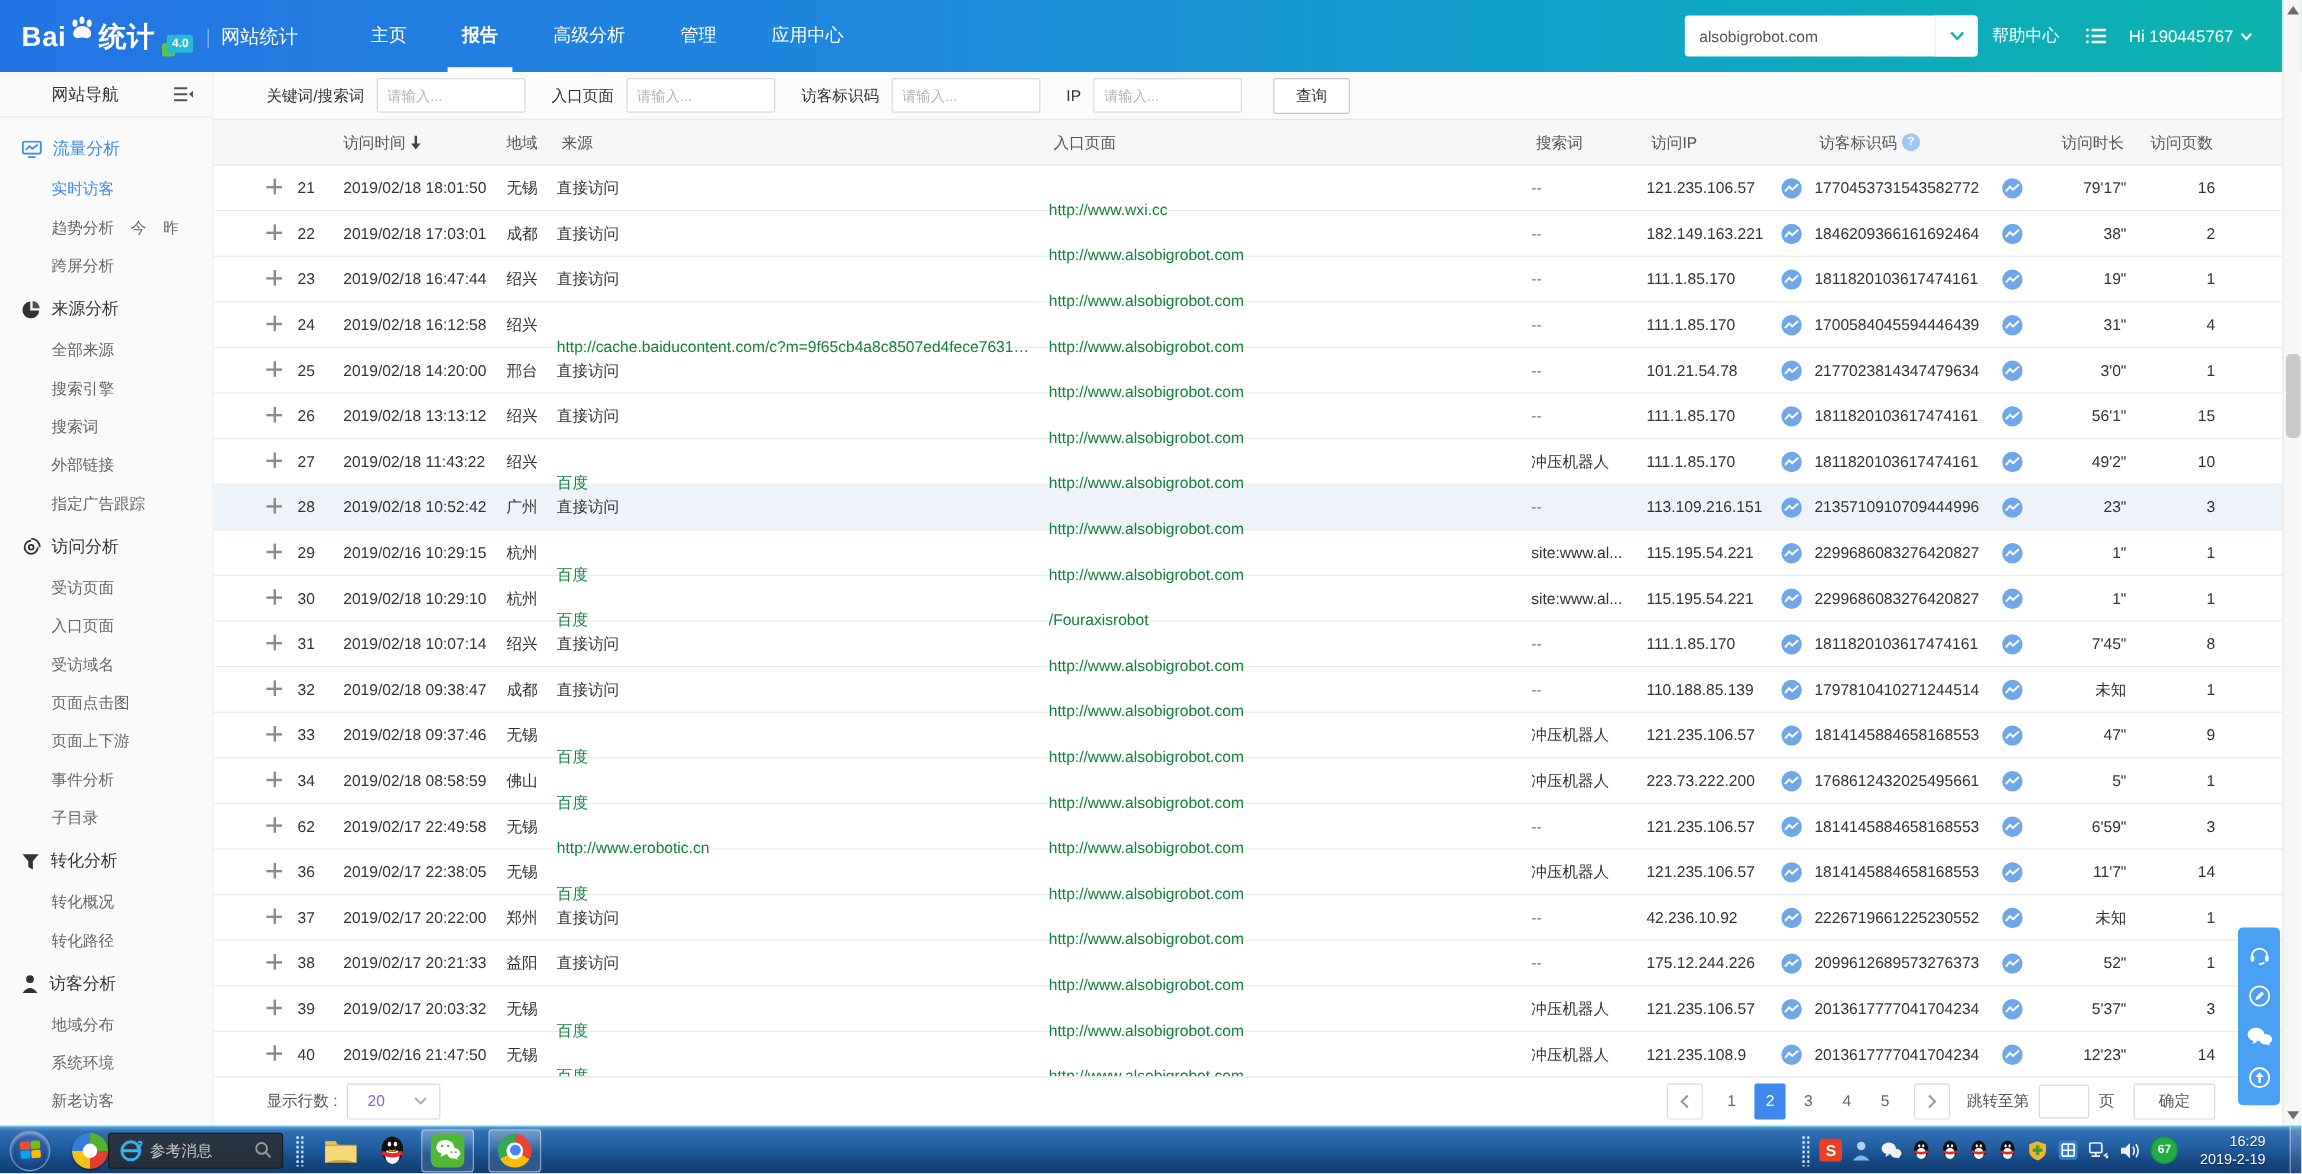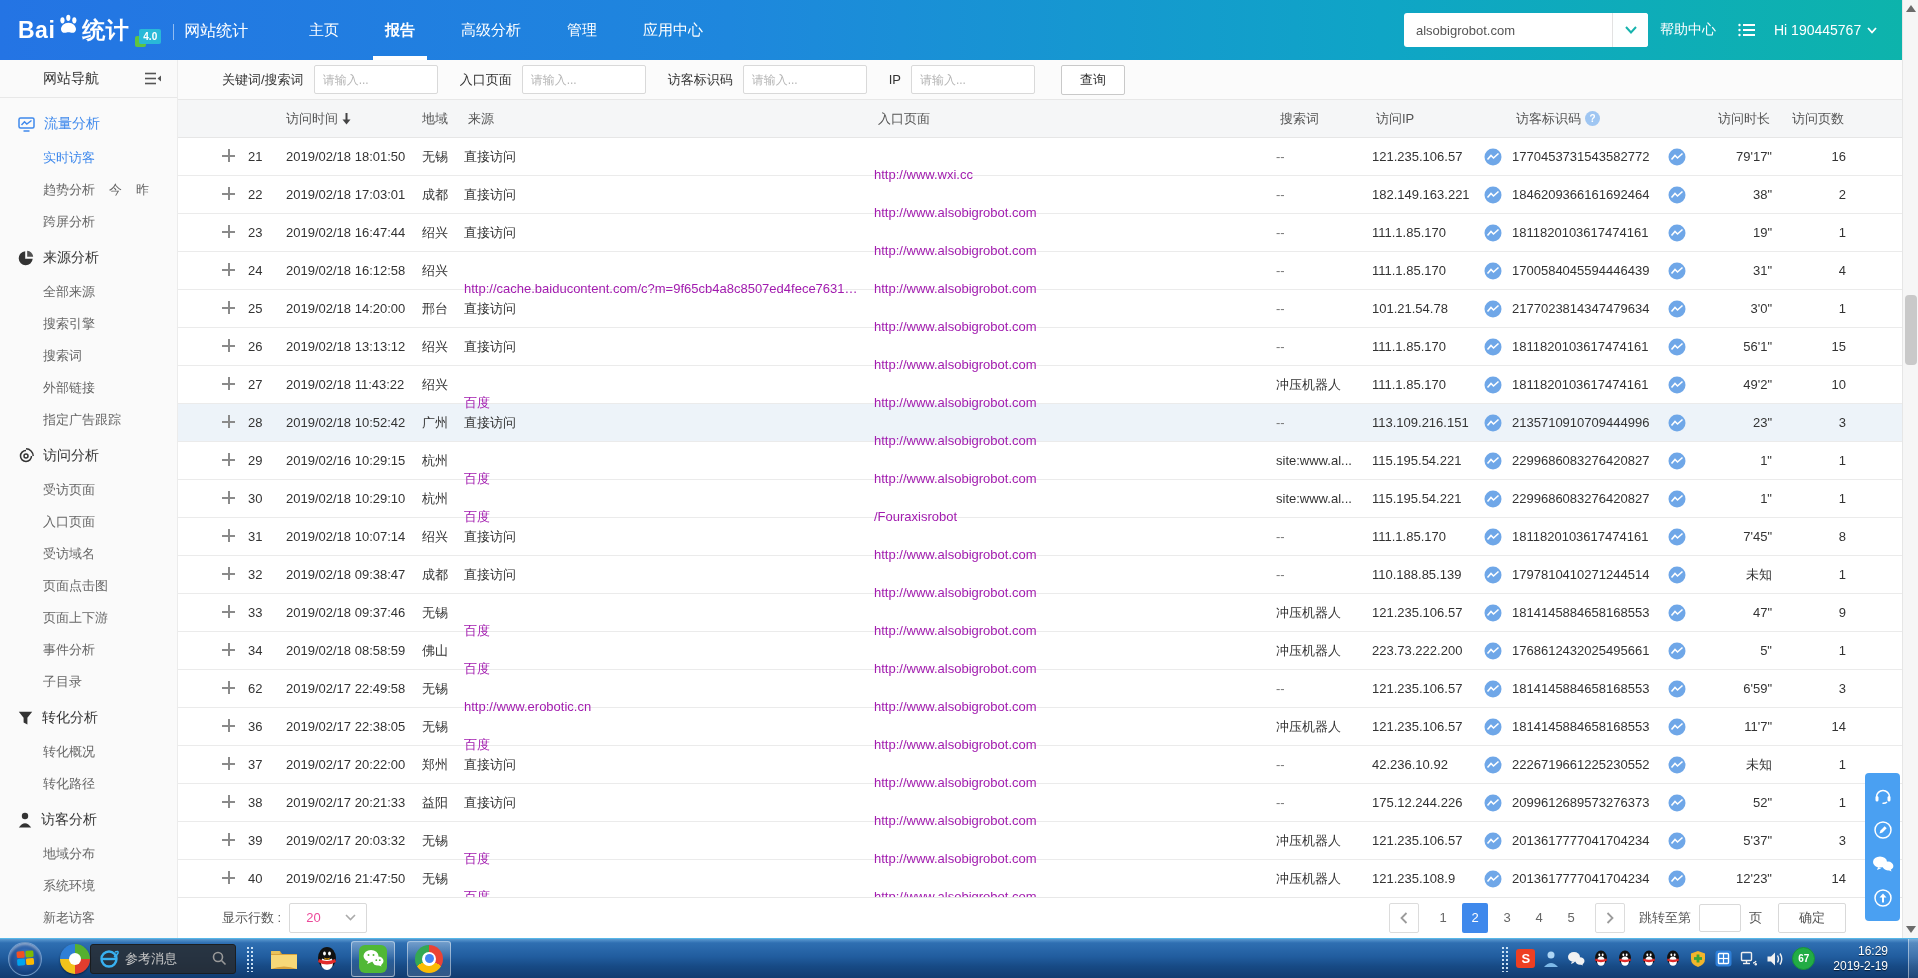--- a/index.html
+++ b/index.html
@@ -73,34 +73,34 @@
   .helpdot { width:15px; height:15px; border-radius:50%; background:#9fc6f2; color:#fff; font-size:10px;
     font-weight:bold; display:inline-flex; align-items:center; justify-content:center; cursor:pointer; }
 
   .tbody .trow { display:grid; grid-template-columns:28px 38px 136px 46px 410px 402px 96px 102px 38px 146px 38px 76px 74px;
     padding-left:38px; height:38px; align-items:center; border-bottom:1px solid #ebebeb;
     font-size:13px; color:#333; }
   .trow.hl { background:#edf3f9; }
   .c { white-space:nowrap; }
   .c.pad { padding-left:4px; }
   .ell { overflow:hidden; text-overflow:ellipsis; padding-right:14px; }
-  .lnk { color:#a21caf; cursor:pointer;margin-top:36px; }
+  .lnk { color:#15803d; cursor:pointer;margin-top:36px; }
   .dim { color:#777; }
   .cr { text-align:right; }
   .plus { position:relative; width:13px; height:13px; display:inline-block; cursor:pointer; margin-left:6px; }
   .plus::before { content:""; position:absolute; left:0; top:6px; width:13px; height:2px; background:#8a8a8a; }
   .plus::after { content:""; position:absolute; left:6px; top:0; width:2px; height:13px; background:#8a8a8a; }
   .icz { display:flex; justify-content:center; cursor:pointer; }
 
   .footbar { height:40px; display:flex; align-items:center; padding-left:44px; padding-right:56px;
     border-top:1px solid #e8e8e8; margin-top:-1px; background:#fff; position:relative; }
   .rows-label { font-size:13px; color:#555; }
   .rows-select { margin-left:8px; width:78px; height:30px; border:1px solid #d9d9d9; border-radius:2px;
     display:flex; align-items:center; cursor:pointer; background:#fff; }
-  .rows-select .v { flex:1; padding-left:16px; font-size:13px; color:#ec4899; }
+  .rows-select .v { flex:1; padding-left:16px; font-size:13px; color:#8b5cf6; }
   .rows-select .ar { padding-right:10px; display:flex; }
   .pager { margin-left:auto; display:flex; align-items:center; }
   .pg-nav { width:30px; height:30px; border:1px solid #dcdcdc; border-radius:2px; display:flex;
     align-items:center; justify-content:center; cursor:pointer; background:#fff; }
   .pg-num { min-width:26px; height:30px; line-height:30px; text-align:center; font-size:13px;
     color:#666; cursor:pointer; margin:0 3px; border-radius:2px; }
   .pg-num.on { background:#3f89ec; color:#fff; }
   .pg-prev { margin-right:8px; } .pg-next { margin-left:8px; }
   .jump { margin-left:14px; font-size:13px; color:#555; }
   .jump-in { width:42px; height:28px; border:1px solid #d9d9d9; border-radius:2px; margin:0 8px; outline:none; }

